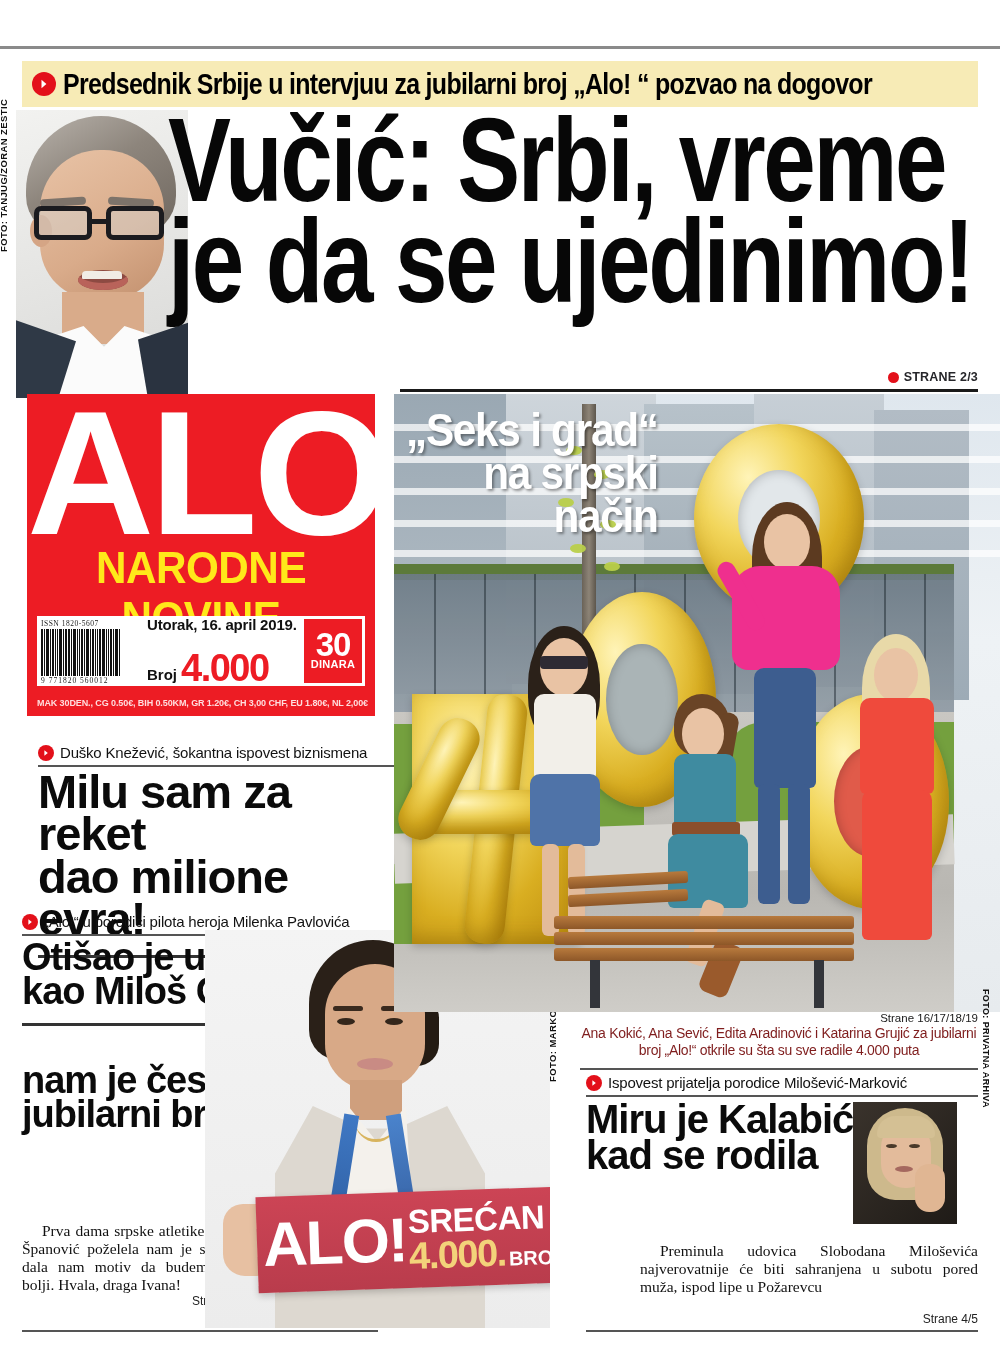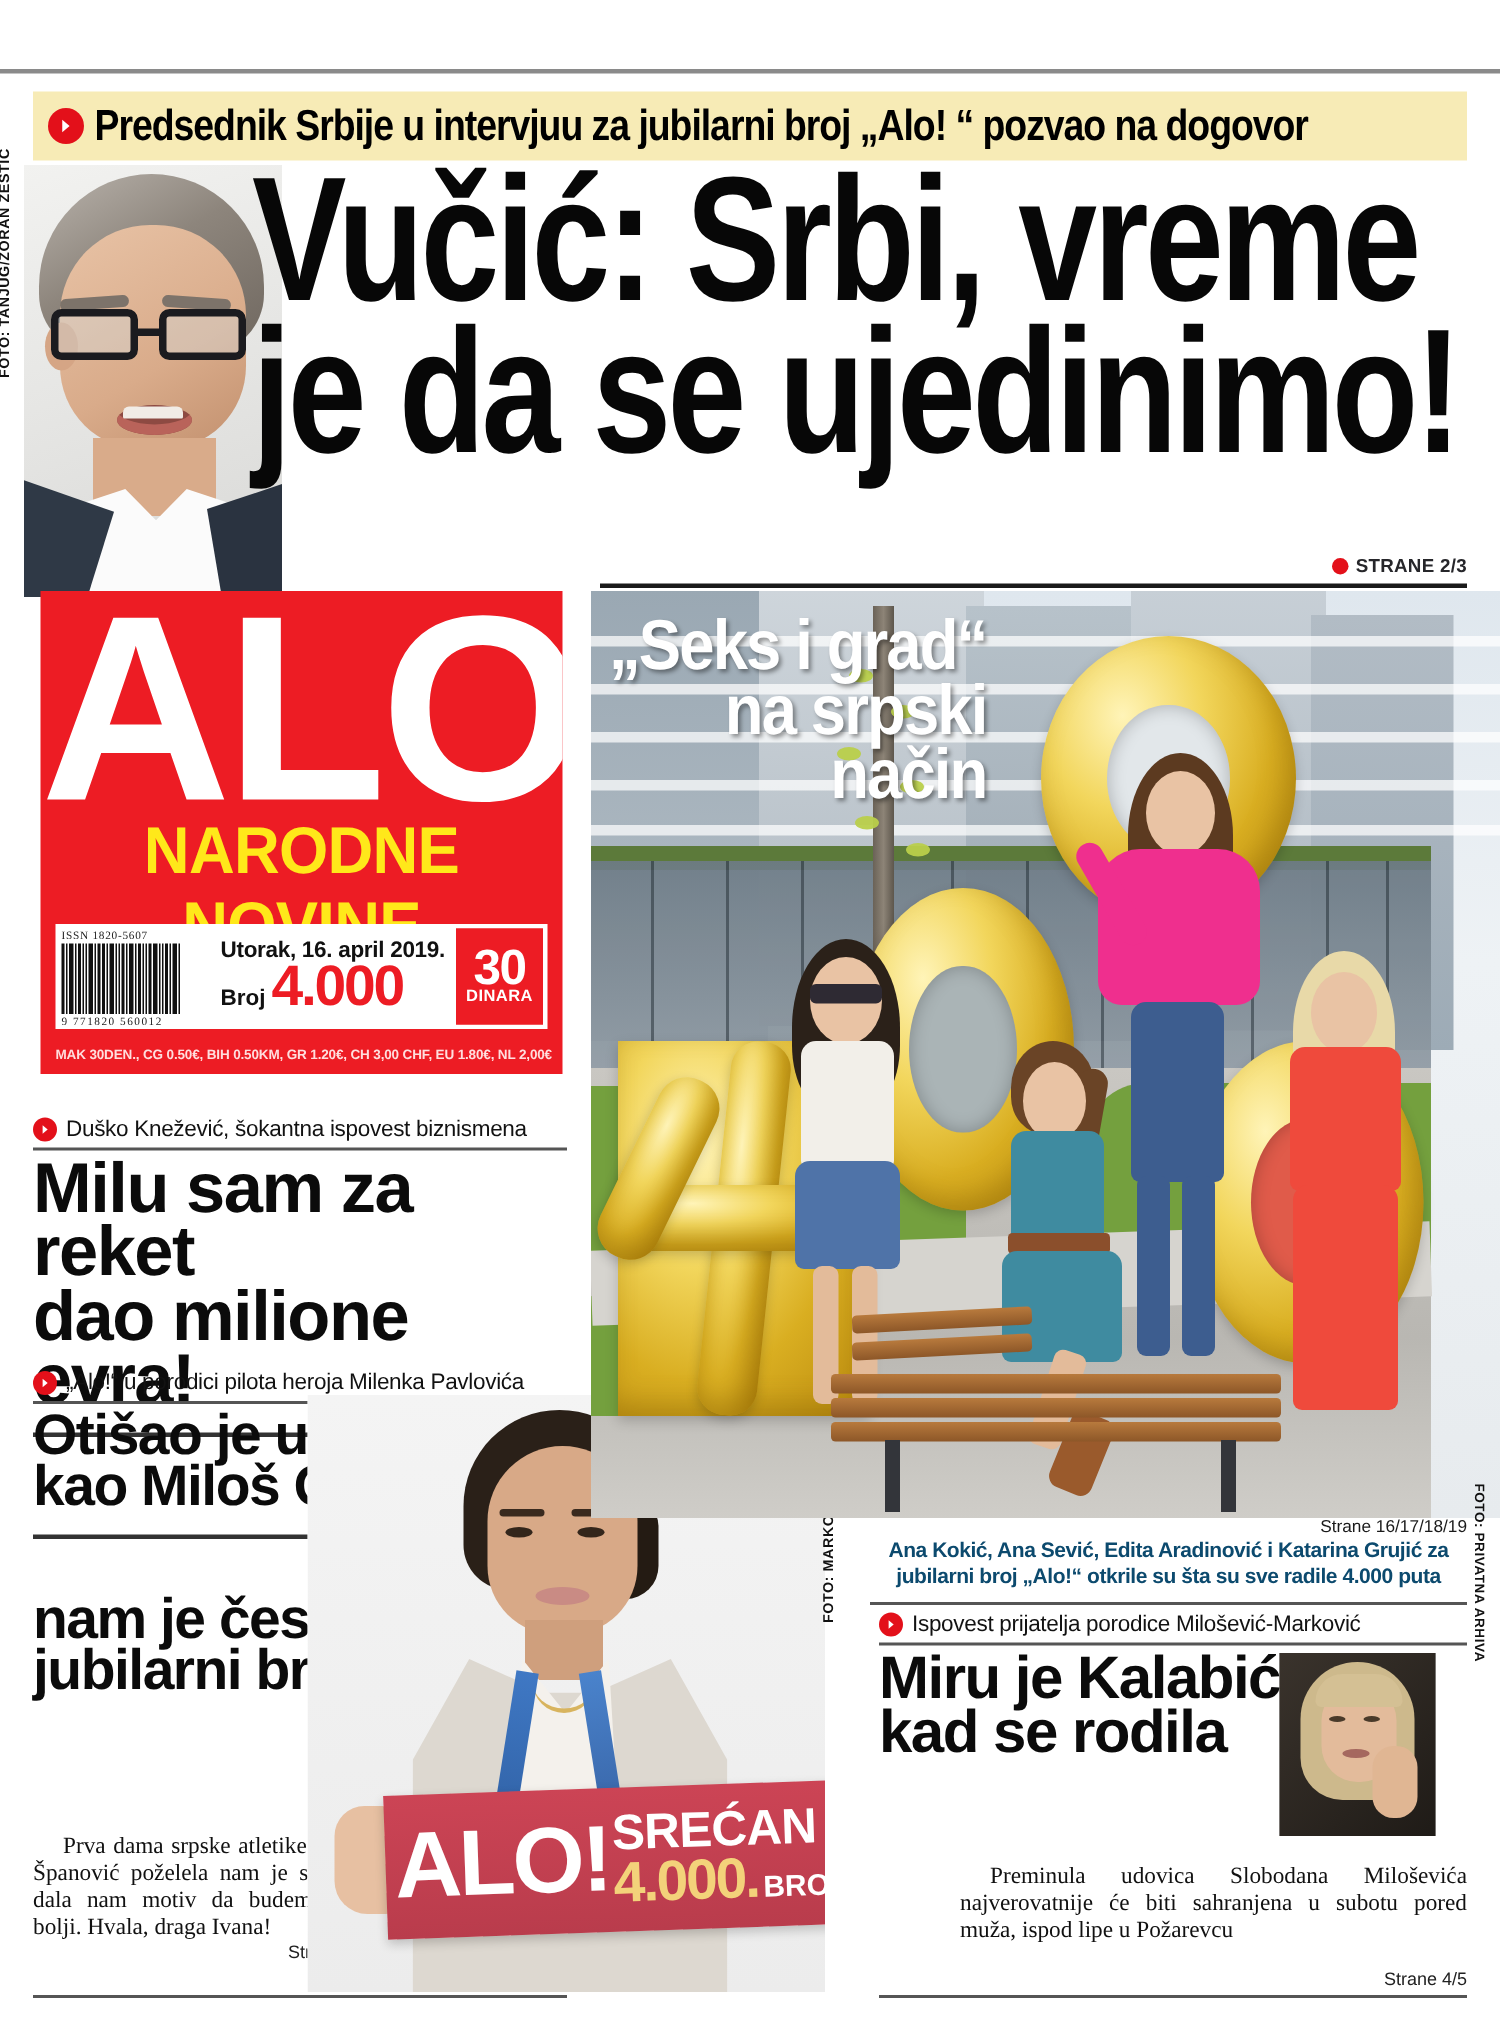--- a/index.html
+++ b/index.html
@@ -101,21 +101,21 @@
   }
   .info-strip {
     position:absolute; left:10px; bottom:30px; width:328px; height:70px;
     background:#fff; display:flex; align-items:stretch;
   }
   .barcode-box { width:104px; padding:3px 3px 1px 4px; display:flex; flex-direction:column; }
   .issn { font-size:7.5px; color:#222; letter-spacing:0.5px; white-space:nowrap; font-family:"Liberation Serif",serif;}
   .bars { flex:1; display:flex; align-items:stretch; gap:1px; margin-top:1px; }
   .bars span { background:#111; display:block; }
   .ean { font-size:7.5px; color:#222; letter-spacing:1px; font-family:"Liberation Serif",serif; }
-  .date-box { flex:1; padding-left:6px; display:flex; flex-direction:column; justify-content:center; }
+  .date-box { flex:1; padding-left:6px; display:flex; flex-direction:column; justify-content:space-between; }
   .date-line { font-size:15px; font-weight:bold; color:#111; letter-spacing:-0.2px; }
   .broj-line { display:flex; align-items:flex-end; gap:4px; margin-top:-2px; }
   .broj-label { font-size:15px; font-weight:bold; color:#111; padding-bottom:3px; }
   .broj-num { font-size:38px; font-weight:bold; color:#ed1c24; letter-spacing:-1.5px; line-height:0.95; }
   .price-box { width:58px; margin:3px 3px 3px 0; border:2px solid #ed1c24; color:#fff;
                background:#ed1c24; display:flex; flex-direction:column; align-items:center; justify-content:center; }
   .price-num { font-size:33px; font-weight:bold; line-height:0.8; letter-spacing:-1px; }
   .price-cur { font-size:11px; font-weight:bold; letter-spacing:0.3px; }
   .price-footnote {
     position:absolute; left:10px; bottom:8px; width:328px;
@@ -198,21 +198,21 @@
     font-weight:bold; color:#fff; font-size:47px; line-height:0.92; letter-spacing:-1.4px;
     text-shadow: 2px 2px 3px rgba(0,0,0,0.40);
     transform:scaleX(0.90); transform-origin:left top;
   }
 
   
   .photo-caption {
     position:absolute; left:580px; top:1012px; width:398px; text-align:center;
   }
   .pc-strane { font-size:11.5px; color:#1a1a1a; text-align:right; }
-  .pc-text { font-size:14px; font-weight:bold; color:#0c4a6e; line-height:1.18; letter-spacing:-0.3px; margin-top:1px; }
+  .pc-text { font-size:14px; font-weight:normal; color:#7f1d1d; line-height:1.18; letter-spacing:-0.3px; margin-top:1px; }
 
   
   .athlete { position:absolute; left:205px; top:930px; width:345px; height:398px; overflow:hidden; background:#fff; }
   .ath-bg { position:absolute; inset:0; background:linear-gradient(180deg,#f4f4f4,#ececec); }
   .ath-hair { position:absolute; left:104px; top:10px; width:128px; height:120px; border-radius:64px 64px 30px 30px; background:#2a2018; }
   .ath-bun { position:absolute; left:190px; top:66px; width:44px; height:70px; border-radius:22px; background:#241b13; }
   .ath-face { position:absolute; left:120px; top:34px; width:100px; height:126px; border-radius:50px 50px 46px 46px; background:#d8a987; }
   .ath-brow { position:absolute; width:30px; height:5px; background:#3a2a1e; border-radius:3px; top:76px; }
   .ath-brow.l { left:128px; } .ath-brow.r { left:176px; }
   .ath-eye { position:absolute; width:18px; height:7px; background:#33261b; border-radius:50%; top:88px; }
@@ -368,21 +368,21 @@
         </div>
       </div>
       <div class="price-box">
         <span class="price-num">30</span>
         <span class="price-cur">DINARA</span>
       </div>
     </div>
     <div class="price-footnote">MAK 30DEN., CG 0.50€, BIH 0.50KM, GR 1.20€, CH 3,00 CHF, EU 1.80€, NL 2,00€</div>
   </div>
 
-  <div class="lc" style="top:744px;">
+  <div class="lc" style="top:744px;margin-left:16px;">
     <div class="kicker-line">
       <span class="sm-dot">
         <svg width="8" height="8" viewBox="0 0 8 8">
             <path d="M2.4 1.2 L5.8 4 L2.4 6.8 Z" fill="#fff"></path>
           </svg>
       </span>
       <span class="kt">Duško Knežević, šokantna ispovest biznismena</span>
     </div>
     <div class="hr-thin"></div>
     <div class="big-head" style="font-size:47px;">

